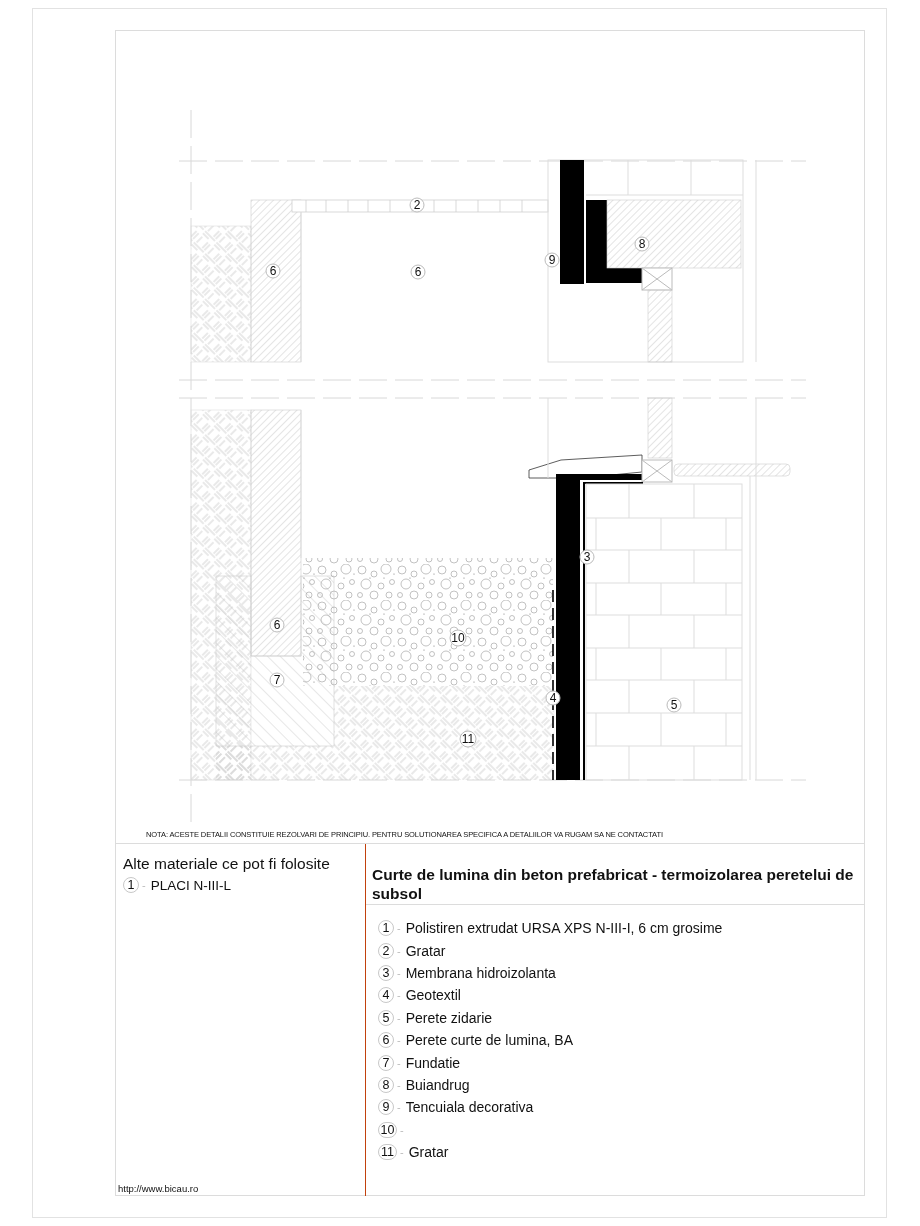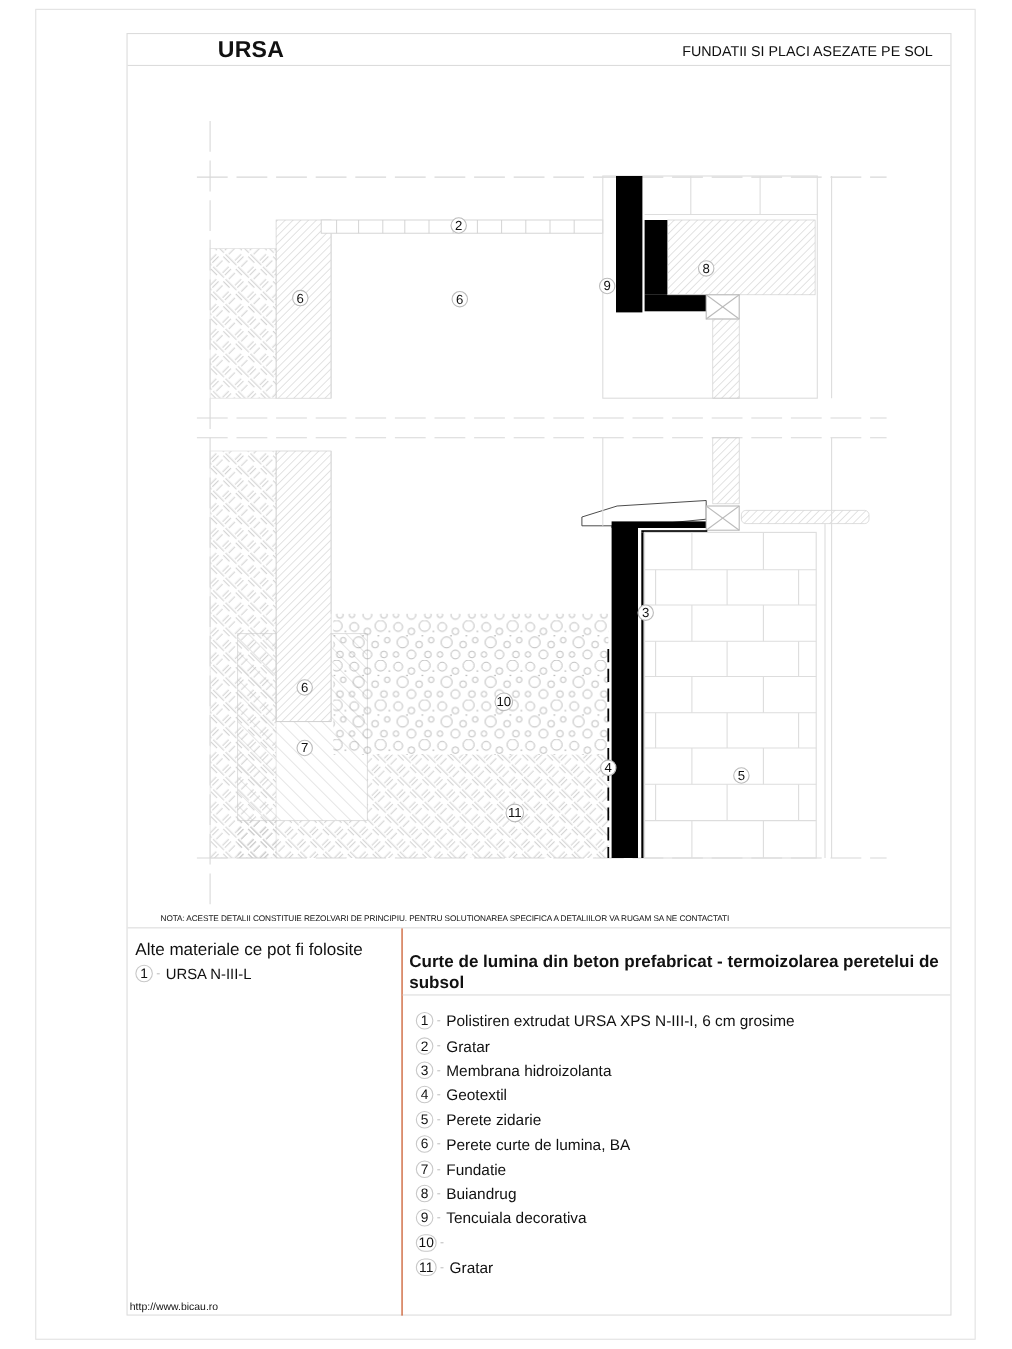--- a/index.html
+++ b/index.html
@@ -25,24 +25,20 @@
   .dash{color:#bbb;margin-right:5px;font-size:11px;}
   .url{position:absolute;left:2px;bottom:2px;font-size:9.5px;margin-top:14px;}
   svg text{font-family:"Liberation Sans",sans-serif;}
 </style>
 </head>
 <body>
 
 <div class="outer-frame"></div>
 
 <div class="sheet">
-  <div class="header">
-    <div class="brand">URSA</div>
-    <div class="series">FUNDATII SI PLACI ASEZATE PE SOL</div>
-  </div>
 
   <div class="drawing">
     <svg width="748" height="768" viewBox="0 0 748 768" xmlns="http://www.w3.org/2000/svg">
       <defs>
         <pattern id="hatch" width="5" height="5" patternUnits="userSpaceOnUse" patternTransform="rotate(45)">
           <line x1="0" y1="0" x2="0" y2="5" stroke="#bdbdbd" stroke-width="0.8"></line>
         </pattern>
         <pattern id="hatchWide" width="9" height="9" patternUnits="userSpaceOnUse" patternTransform="rotate(-45)">
           <line x1="0" y1="0" x2="0" y2="9" stroke="#c4c4c4" stroke-width="0.8"></line>
         </pattern>
@@ -227,21 +223,21 @@
   </div>
 
   <div class="note">NOTA: ACESTE DETALII CONSTITUIE REZOLVARI DE PRINCIPIU. PENTRU SOLUTIONAREA SPECIFICA A DETALIILOR VA RUGAM  SA NE CONTACTATI</div>
 
   <div class="bottom">
     <div class="col-left">
       <div class="alt-title">Alte materiale ce pot fi folosite</div>
       <div class="alt-item">
         <span class="num">1</span>
         <span class="dash">-</span>
-        <span>URSA N-III-L</span>
+        <span>PLACI N-III-L</span>
       </div>
       <div class="url">http://www.bicau.ro</div>
     </div>
 
     <div class="col-right">
       <div class="main-title">Curte de lumina din beton prefabricat - termoizolarea peretelui de subsol</div>
       <div class="title-divider"></div>
       <div class="legend">
         <div class="legend-row">
             <span class="num">1</span>

